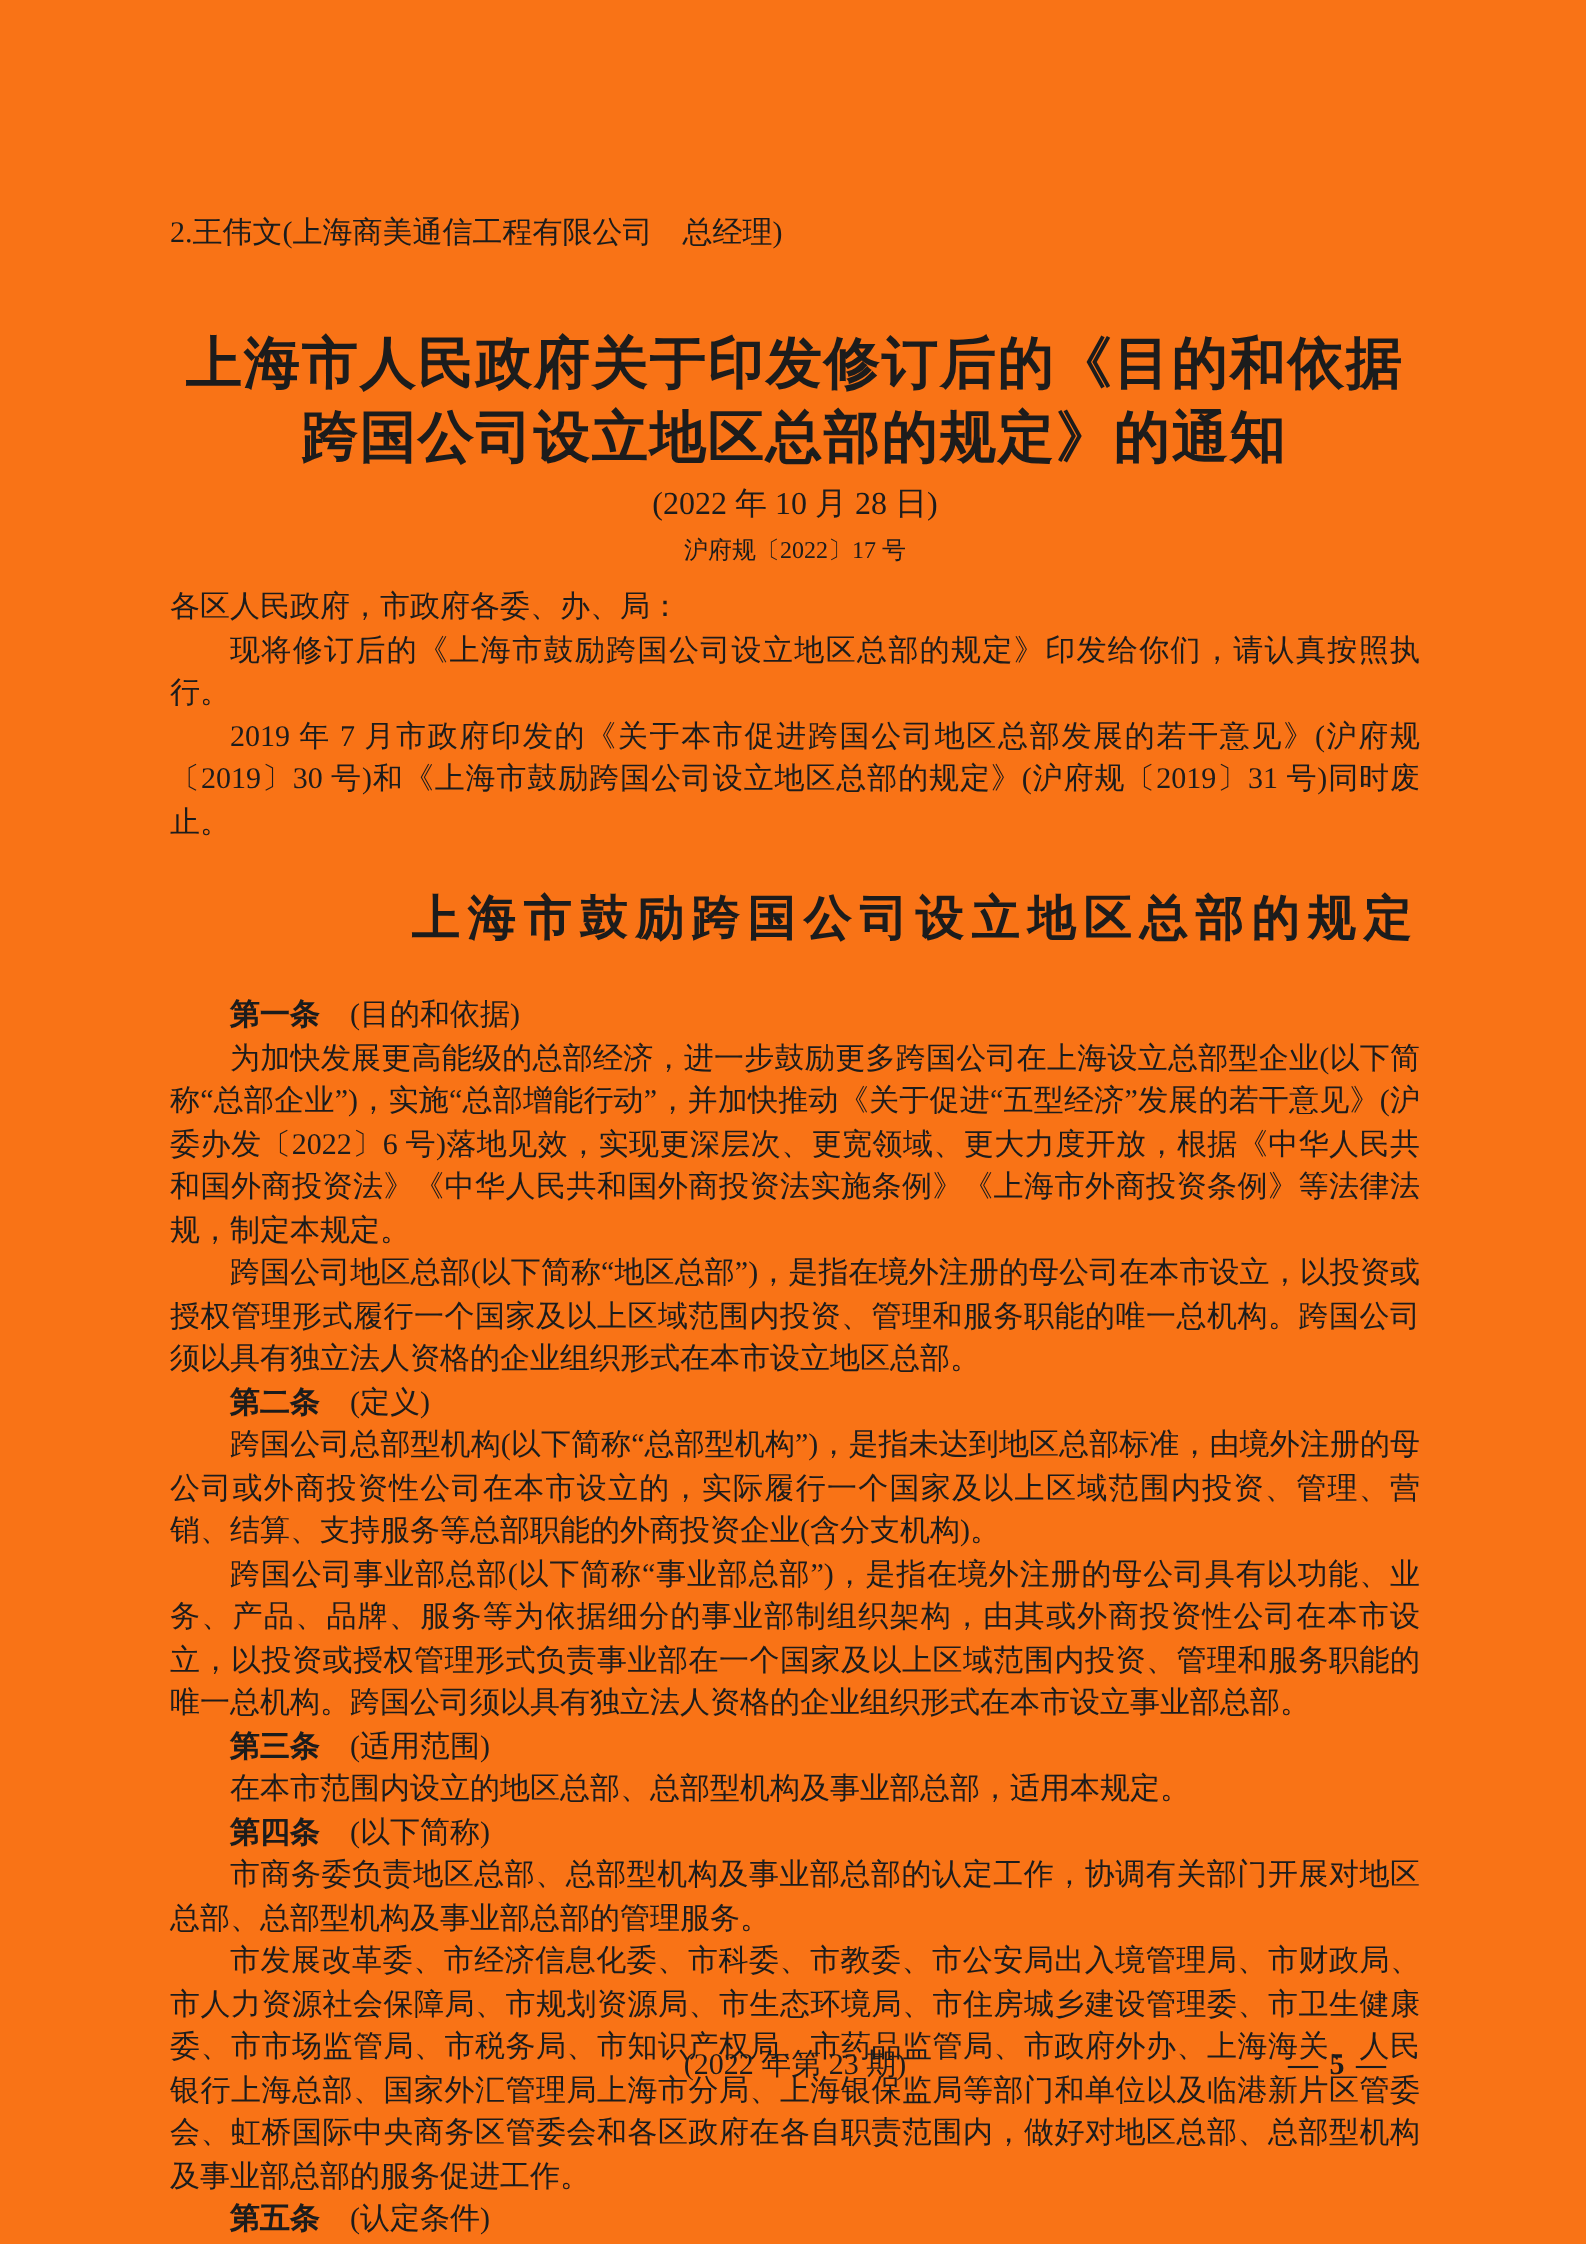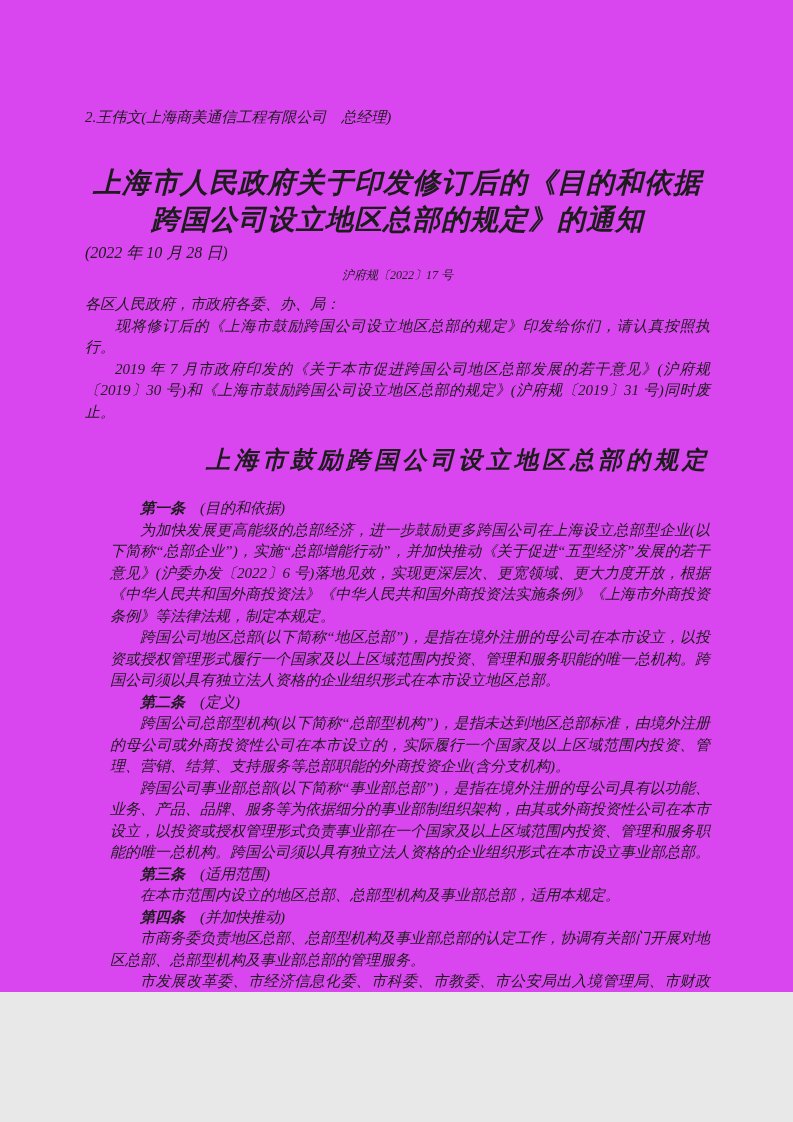--- a/index.html
+++ b/index.html
@@ -1,44 +1,43 @@
 <!DOCTYPE html>
 <html><head>
 <meta charset="utf-8">
 <style>
   * { margin: 0; padding: 0; box-sizing: border-box; }
   html, body { background: #e8e8e8; }
   .page {
     position: relative;
     width: 793px;
-    height: 992px;
+    height: 1122px;
     margin: 0 auto;
-    background: #d946ef;
+    background: #f97316;
     color: #1c1c1c;
     font-family: "Liberation Serif", "DejaVu Serif", serif;
     padding: 106px 83px 0 85px;
     overflow: hidden;
-    font-style: italic;
   }
   .top-note {
     font-size: 15px;
     line-height: 22px;
     text-align: left;
   }
   .notice-title {
     margin-top: 36px;
     text-align: center;
     font-weight: bold;
     font-size: 28px;
     line-height: 37px;
     letter-spacing: 1px;
   }
   .date-line {
     margin-top: 4px;
-    text-align: left;
+    text-align: center;
     font-size: 16px;
     line-height: 21px;
   }
   .doc-number {
     margin-top: 2px;
     text-align: center;
     font-size: 12px;
     line-height: 20px;
   }
   .body-text {
@@ -49,21 +48,21 @@
   .salutation { margin-top: 9px; }
   .para { text-indent: 2em; }
   .reg-title {
     margin-top: 20px;
     text-align: right;
     font-weight: bold;
     font-size: 24px;
     line-height: 34px;
     letter-spacing: 4px;
   }
-  .articles { margin-top: 21px; margin-left: 25px; }
+  .articles { margin-top: 21px; }
   .article-head .art-num {
     font-weight: bold;
     margin-right: 1em;
   }
   .footer {
     position: absolute;
     left: 85px;
     right: 83px;
     top: 1022px;
     height: 22px;
@@ -125,21 +124,21 @@
 
     <div>
       <div class="para article-head">
         <span class="art-num">第三条</span><span class="art-sub">(适用范围)</span>
       </div>
       <div class="para">在本市范围内设立的地区总部、总部型机构及事业部总部，适用本规定。</div>
     </div>
 
     <div>
       <div class="para article-head">
-        <span class="art-num">第四条</span><span class="art-sub">(并加快推动)</span>
+        <span class="art-num">第四条</span><span class="art-sub">(以下简称)</span>
       </div>
       <div class="para">市商务委负责地区总部、总部型机构及事业部总部的认定工作，协调有关部门开展对地区总部、总部型机构及事业部总部的管理服务。</div>
       <div class="para">市发展改革委、市经济信息化委、市科委、市教委、市公安局出入境管理局、市财政局、市人力资源社会保障局、市规划资源局、市生态环境局、市住房城乡建设管理委、市卫生健康委、市市场监管局、市税务局、市知识产权局、市药品监管局、市政府外办、上海海关、人民银行上海总部、国家外汇管理局上海市分局、上海银保监局等部门和单位以及临港新片区管委会、虹桥国际中央商务区管委会和各区政府在各自职责范围内，做好对地区总部、总部型机构及事业部总部的服务促进工作。</div>
     </div>
 
     <div>
       <div class="para article-head">
         <span class="art-num">第五条</span><span class="art-sub">(认定条件)</span>
       </div>
     </div>

